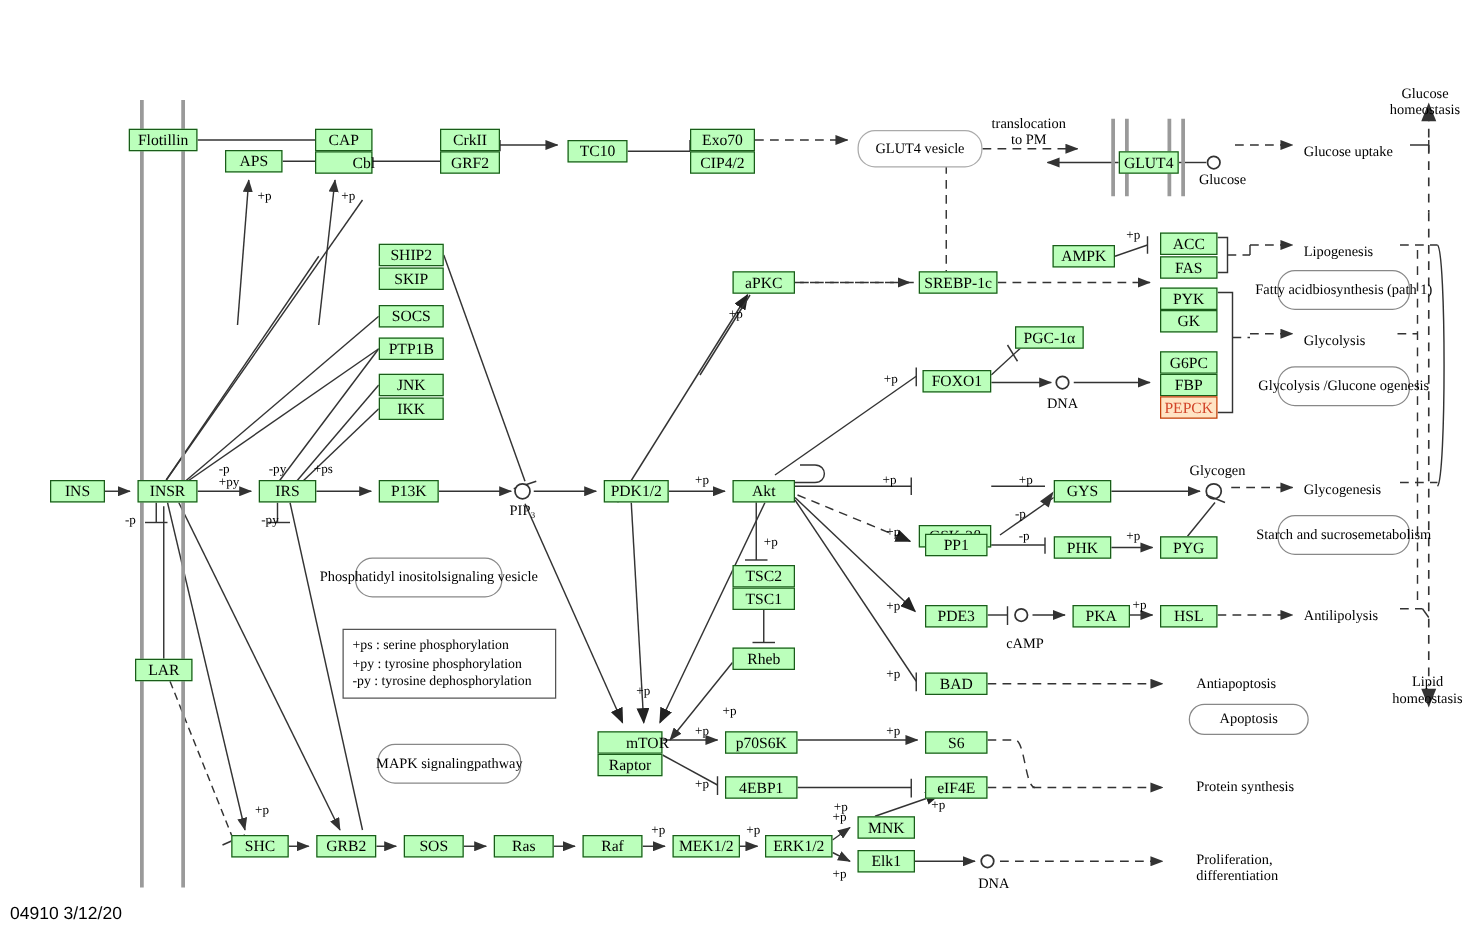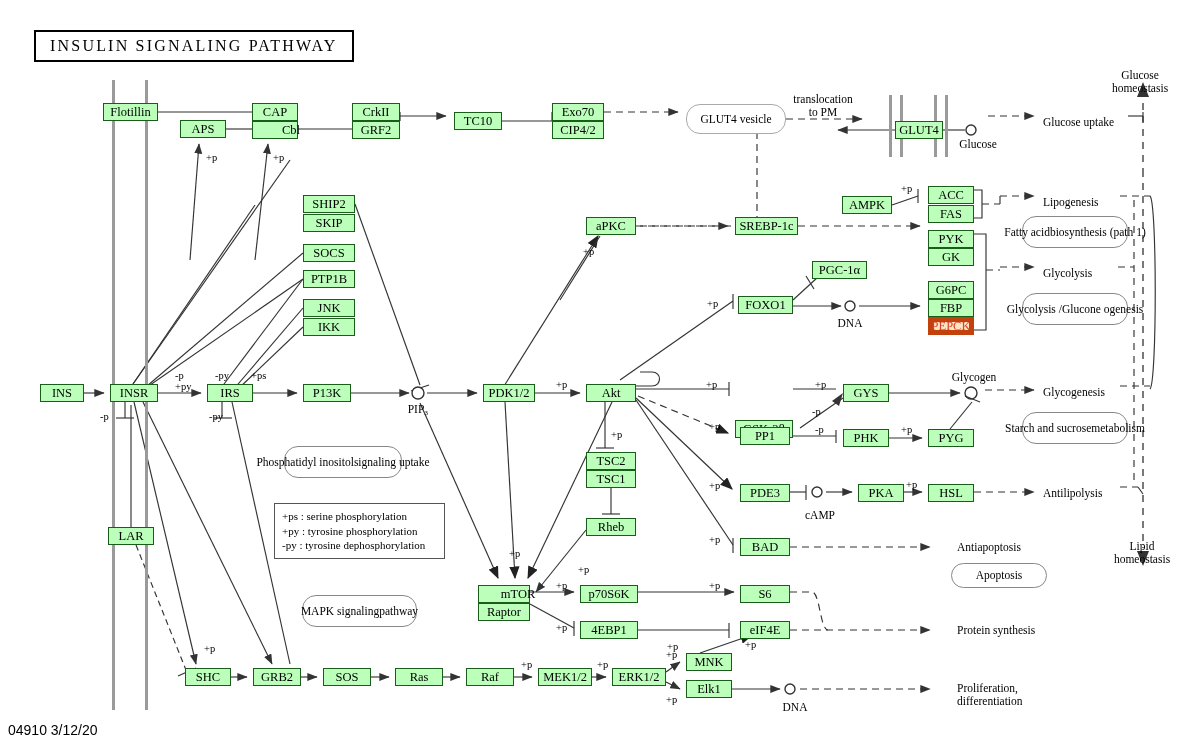--- a/index.html
+++ b/index.html
@@ -7,21 +7,21 @@
   body{font-family:"Liberation Serif", serif;}
   #stage{position:relative;width:1185px;height:740px;background:#fff;overflow:hidden;}
   svg#wires{position:absolute;left:0;top:0;width:1185px;height:740px;pointer-events:none;}
 
   .title-box{position:absolute;border:2px solid #000;background:#fff;padding:5px 14px;
              font-size:16px;letter-spacing:2.2px;color:#000;white-space:nowrap;}
 
   .gbox{position:absolute;box-sizing:border-box;background:#bbffbb;border:1px solid #1a5c1a;
         font-size:12.5px;color:#000;display:flex;align-items:center;justify-content:center;
         white-space:nowrap;line-height:1;}
-  .gbox.pepck{background:#ffe4c4;border:5px solid #c2410c;color:#d2452a;}
+  .gbox.pepck{background:#ffe4c4;border:1px solid #c2410c;color:#d2452a;}
 
   .rbox{position:absolute;box-sizing:border-box;background:#fff;border:1.4px solid #888;
         border-radius:14px;font-size:11.5px;color:#000;display:flex;align-items:center;
         justify-content:center;text-align:center;line-height:1.12;white-space:nowrap;}
   .rbox.grayv{border-color:#aaa;}
 
   .legend-box{position:absolute;box-sizing:border-box;background:#fff;border:1px solid #555;
         font-size:11px;color:#000;padding:5px 7px;line-height:1.33;white-space:nowrap;}
 
   .lbl{position:absolute;font-size:11.5px;color:#000;white-space:nowrap;line-height:1.14;}
@@ -219,21 +219,20 @@
     </g>
   </svg>
 
   <div class="memb" style="left:112px;top:80px;height:630px;"></div>
   <div class="memb" style="left:145px;top:80px;height:630px;"></div>
   <div class="memb" style="left:889px;top:95px;height:62px;"></div>
   <div class="memb" style="left:900px;top:95px;height:62px;"></div>
   <div class="memb" style="left:934px;top:95px;height:62px;"></div>
   <div class="memb" style="left:945px;top:95px;height:62px;"></div>
 
-  <div class="title-box" style="left:34px;top:30px;">INSULIN  SIGNALING  PATHWAY</div>
 
   <div id="genes-layer">
       <div class="gbox" style="left: 103px; top: 103px; width: 55px; height: 18px;">Flotillin</div>
       <div class="gbox" style="left: 180px; top: 120px; width: 46px; height: 18px;">APS</div>
       <div class="gbox" style="left: 252px; top: 103px; width: 46px; height: 18px;">CAP</div>
       <div class="gbox" style="left: 252px; top: 121px; width: 46px; height: 18px; padding-left: 32px;">Cbl</div>
       <div class="gbox" style="left: 352px; top: 103px; width: 48px; height: 18px;">CrkII</div>
       <div class="gbox" style="left: 352px; top: 121px; width: 48px; height: 18px;">GRF2</div>
       <div class="gbox" style="left: 454px; top: 112px; width: 48px; height: 18px;">TC10</div>
       <div class="gbox" style="left: 552px; top: 103px; width: 52px; height: 18px;">Exo70</div>
@@ -306,21 +305,21 @@
       </div>
       <div class="rbox" style="left: 1022px; top: 412px; width: 106px; height: 32px;">
         <div>Starch and sucrose</div>
         <div>metabolism</div>
       </div>
       <div class="rbox" style="left: 951px; top: 563px; width: 96px; height: 25px;">
         <div>Apoptosis</div>
       </div>
       <div class="rbox" style="left: 284px; top: 446px; width: 118px; height: 32px;">
         <div>Phosphatidyl inositol</div>
-        <div>signaling uptake</div>
+        <div>signaling vesicle</div>
       </div>
       <div class="rbox" style="left: 302px; top: 595px; width: 115px; height: 32px;">
         <div>MAPK signaling</div>
         <div>pathway</div>
       </div>
     </div>
   <div id="anno-layer">
       <div class="lbl c" style="left: 823px; top: 93px;">
         <div>translocation</div>
         <div>to PM</div>

